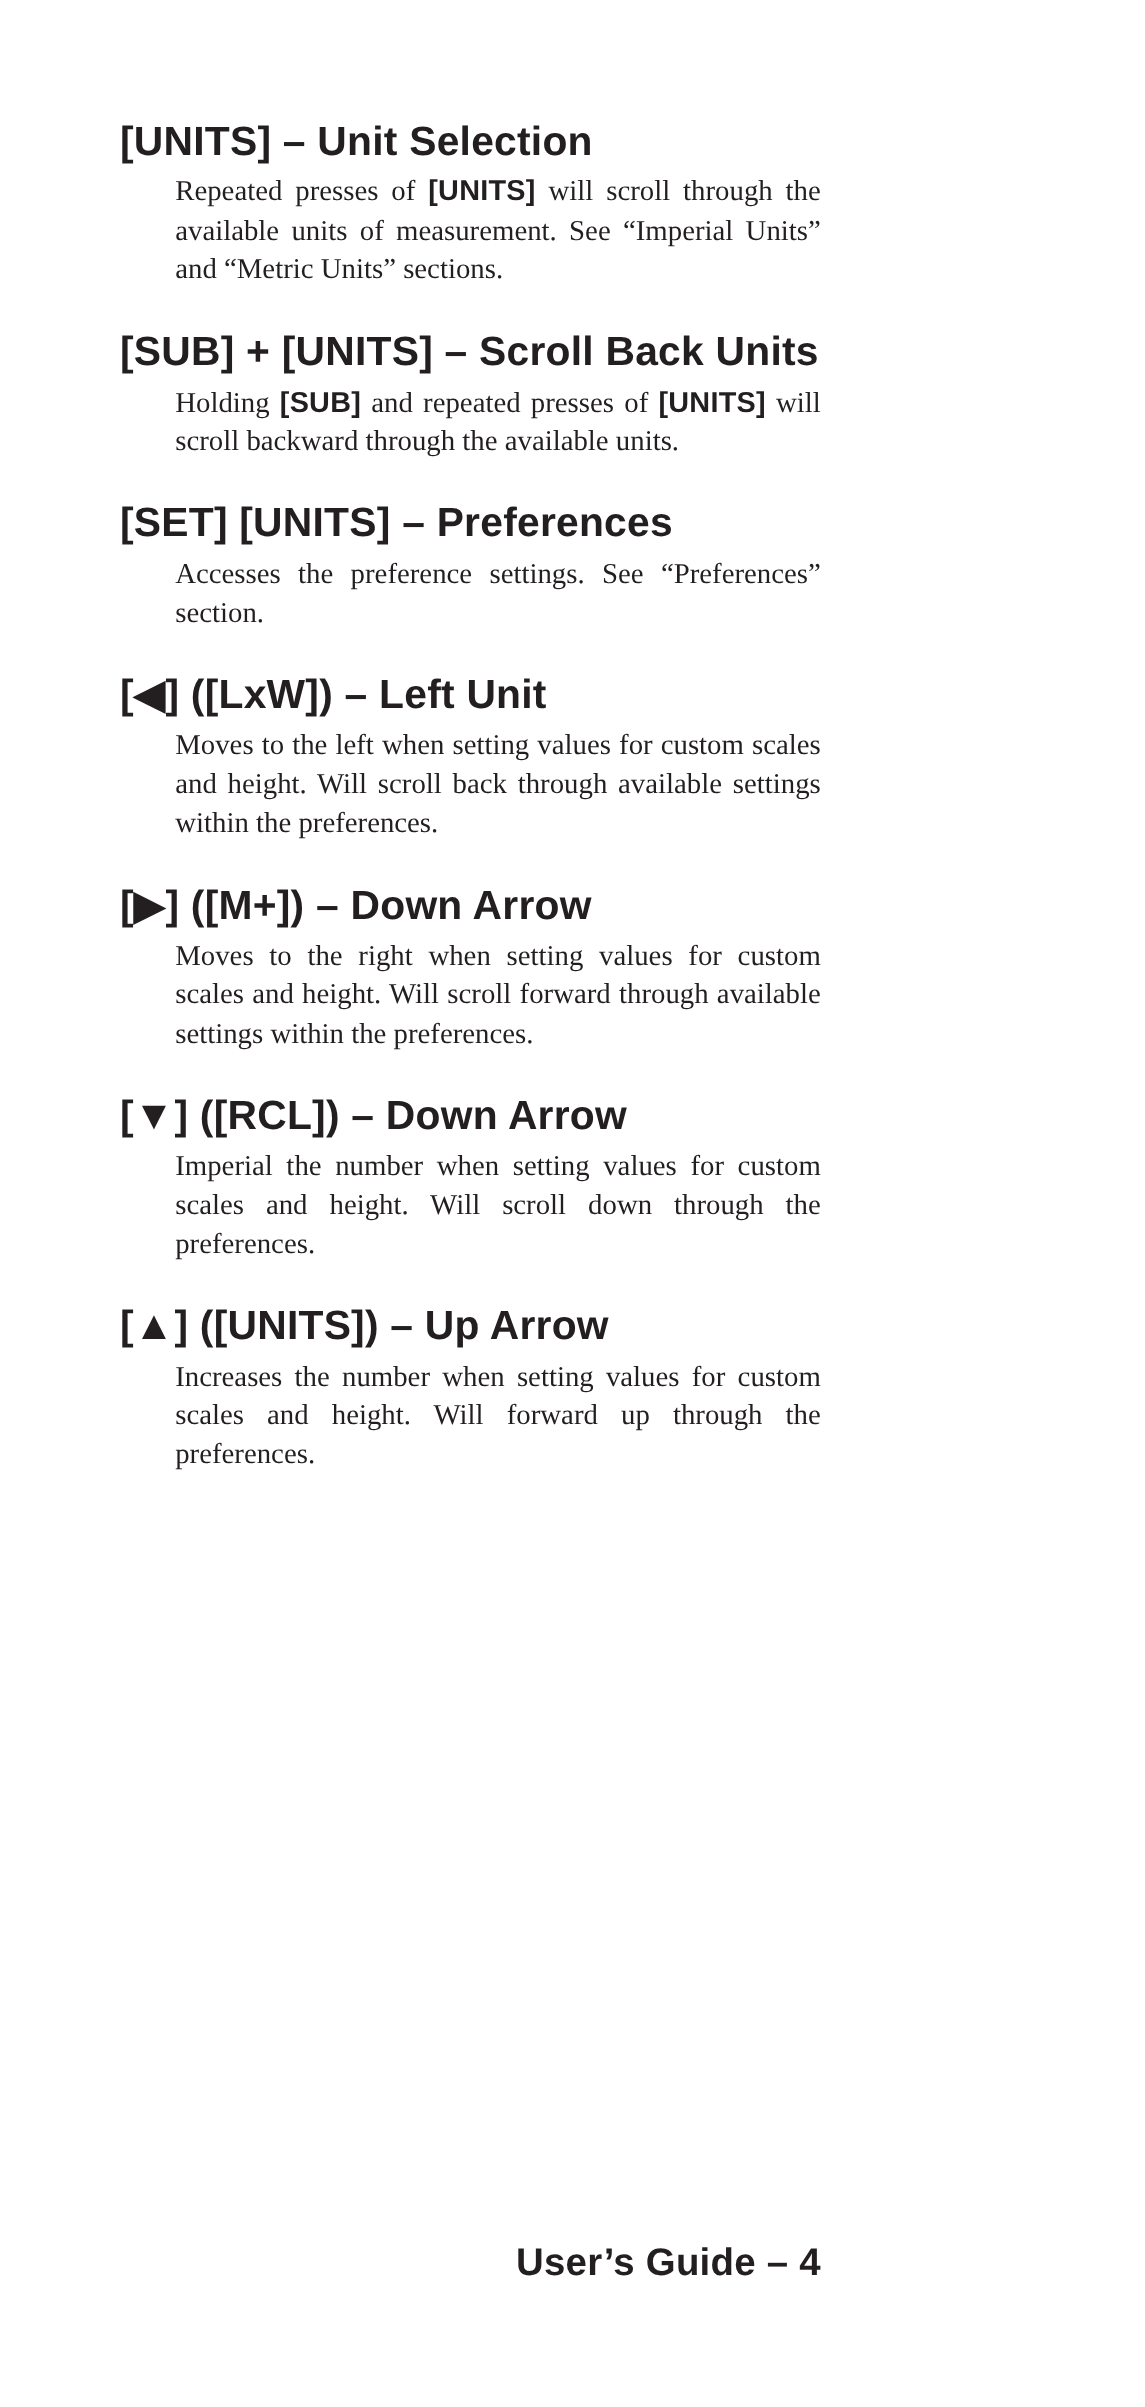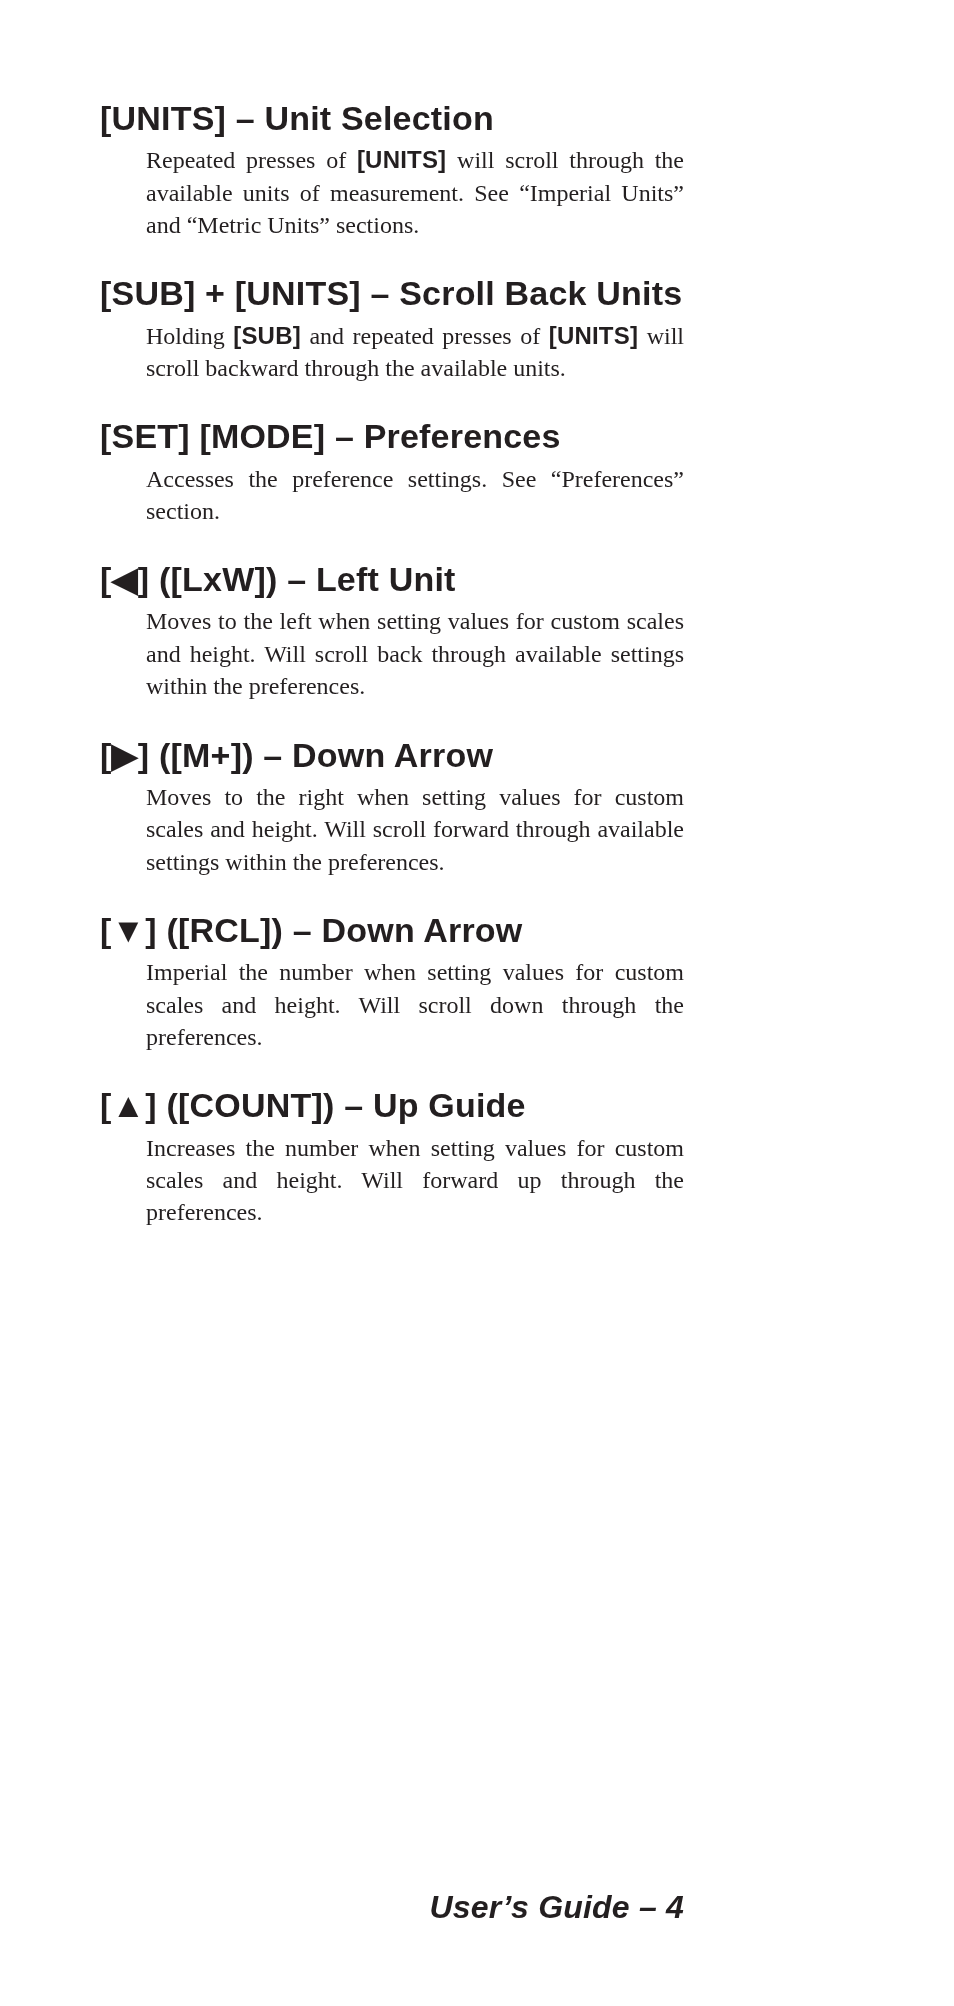--- a/index.html
+++ b/index.html
@@ -37,62 +37,61 @@
     font-weight: 400;
   }
   .body b {
     font-family: "Segoe UI", "Helvetica Neue", Arial, sans-serif;
     font-weight: 700;
     letter-spacing: 0.2px;
   }
   .footer {
     position: absolute;
     right: 100px;
-    bottom: 80px;
+    bottom: 102px;
     font-family: "Segoe UI", "Helvetica Neue", Arial, sans-serif;
     font-weight: 700;
-    font-style: italic;
     font-size: 32px;
     letter-spacing: 0.2px;
   }
 </style>
 </head>
 <body>
 
 <div class="page">
 
   <div class="entry">
     <p class="heading">[UNITS] – Unit Selection</p>
     <p class="body">Repeated presses of <b>[UNITS]</b> will scroll through the available units of measurement. See “Imperial Units” and “Metric Units” sections.</p>
   </div>
 
   <div class="entry">
     <p class="heading">[SUB] + [UNITS] – Scroll Back Units</p>
     <p class="body">Holding <b>[SUB]</b> and repeated presses of <b>[UNITS]</b> will scroll backward through the available units.</p>
   </div>
 
   <div class="entry">
-    <p class="heading">[SET] [MODE] – Preferences</p>
+    <p class="heading">[SET] [UNITS] – Preferences</p>
     <p class="body">Accesses the preference settings. See “Preferences” section.</p>
   </div>
 
   <div class="entry">
     <p class="heading">[◀] ([LxW]) – Left Unit</p>
     <p class="body">Moves to the left when setting values for custom scales and height. Will scroll back through available settings within the preferences.</p>
   </div>
 
   <div class="entry">
     <p class="heading">[▶] ([M+]) – Down Arrow</p>
     <p class="body">Moves to the right when setting values for custom scales and height. Will scroll forward through available settings within the preferences.</p>
   </div>
 
   <div class="entry">
     <p class="heading">[▼] ([RCL]) – Down Arrow</p>
     <p class="body">Imperial the number when setting values for custom scales and height. Will scroll down through the preferences.</p>
   </div>
 
   <div class="entry">
-    <p class="heading">[▲] ([COUNT]) – Up Guide</p>
+    <p class="heading">[▲] ([UNITS]) – Up Arrow</p>
     <p class="body">Increases the number when setting values for custom scales and height. Will forward up through the preferences.</p>
   </div>
 
   <div class="footer">User’s Guide – 4</div>
 </div>
 
 </body></html>

